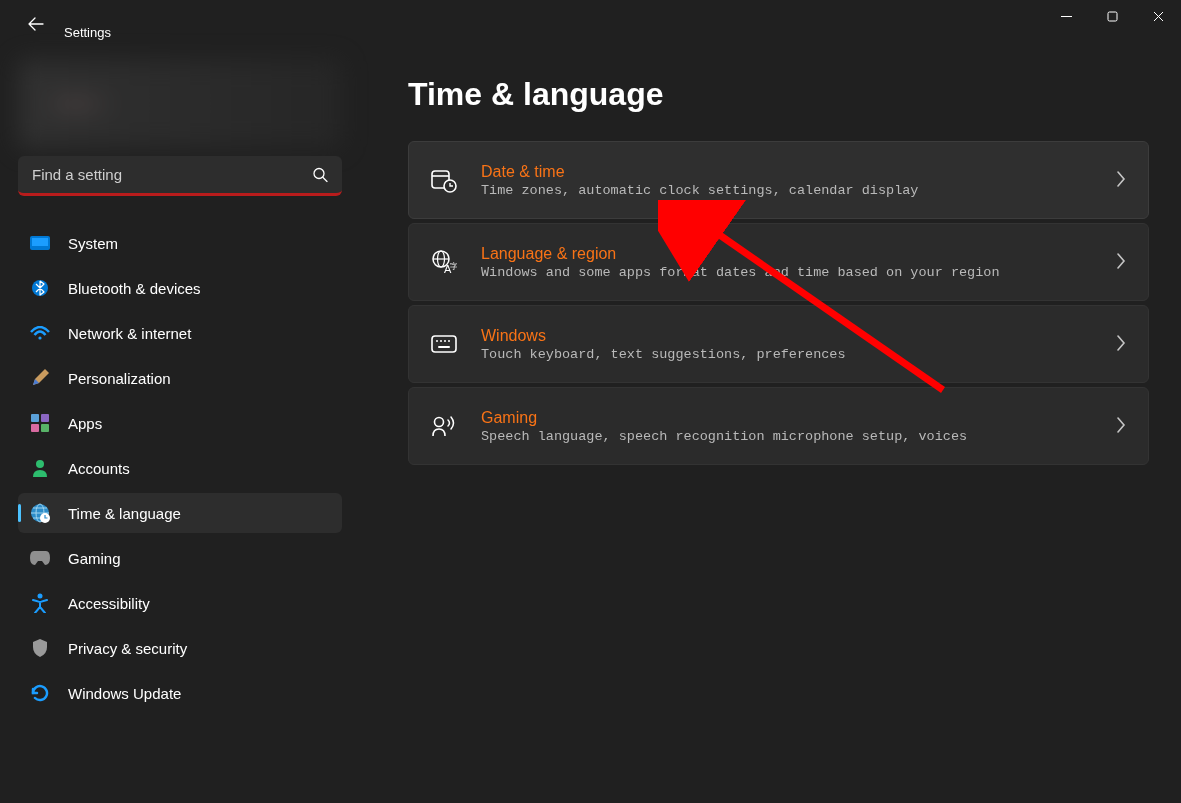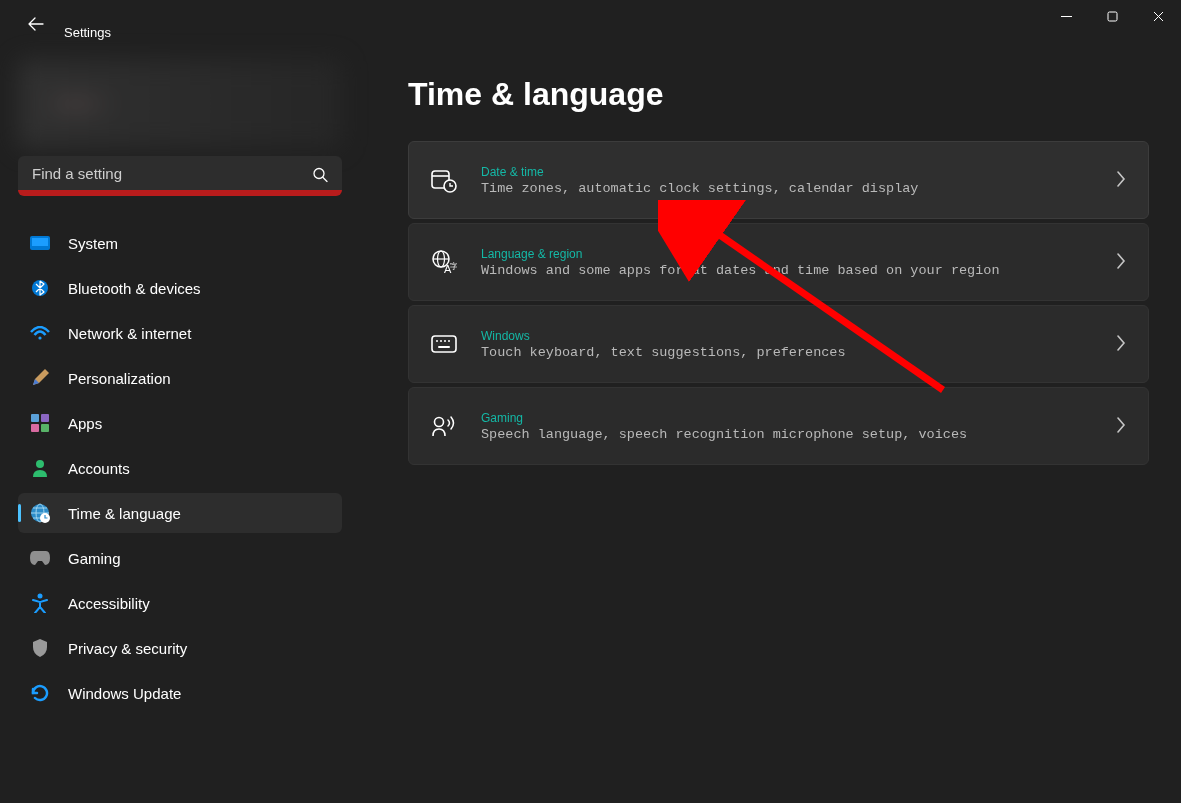--- a/index.html
+++ b/index.html
@@ -69,21 +69,21 @@
 
   .search {
     position: relative;
     margin: 0 6px 22px 6px;
   }
   .search input {
     width: 100%;
     height: 40px;
     background: #2d2d2d;
     border: none;
-    border-bottom: 6px solid #b91c1c;
+    border-bottom: 3px solid #b91c1c;
     border-radius: 6px;
     color: #eab308;
     font-size: 15px;
     padding: 0 44px 0 14px;
     outline: none;
   }
   .search input::placeholder { color: #cfcfcf; }
   .search .mag {
     position: absolute;
     right: 14px; top: 50%;
@@ -134,21 +134,21 @@
     height: 78px;
     padding: 0 22px;
     display: flex;
     align-items: center;
     gap: 24px;
     cursor: pointer;
   }
   .card:first-child { background: #2f2f2f; border-color:#3c3c3c; }
   .card .cic { width: 26px; height: 26px; display:flex;align-items:center;justify-content:center; color:#fff; }
   .card .ct { flex: 1; display:flex; flex-direction:column; }
-  .card .ctitle { font-size: 12px; color:#14b8a6; }
+  .card .ctitle { font-size: 16px; color:#f97316; }
   .card .csub { font-size: 13.5px; color:#b9b9b9; margin-top:2px;font-family:Liberation Mono, monospace; }
   .card .chev { color:#c5c5c5; }
 
   
   .arrow {
     position: absolute;
     left: 658px;
     top: 200px;
     pointer-events: none;
   }

